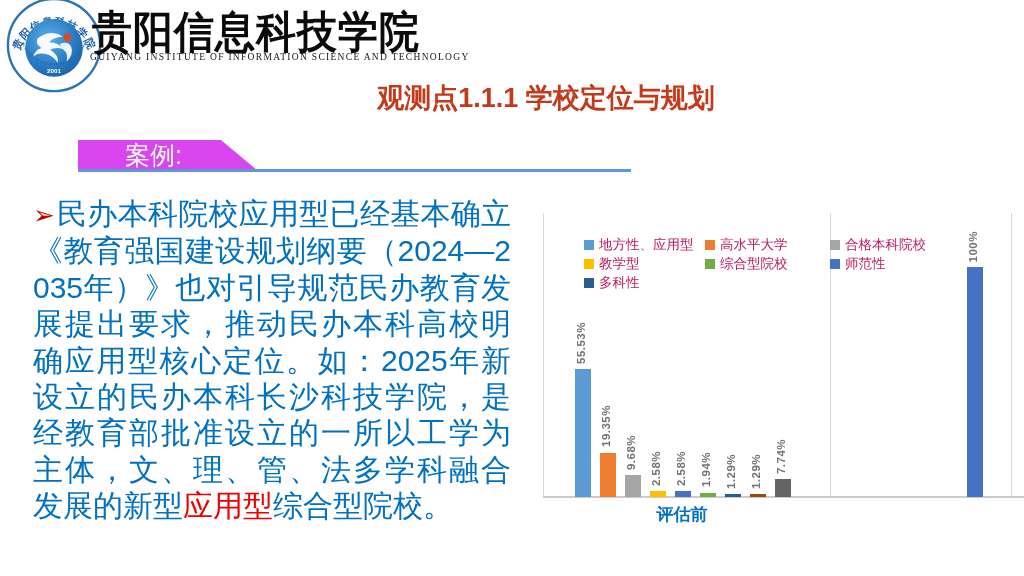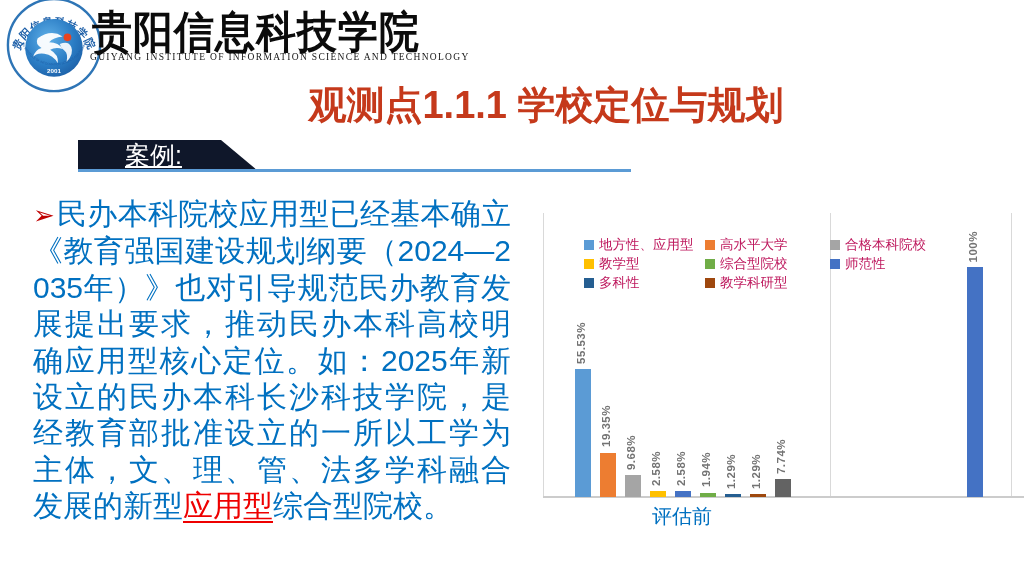--- a/index.html
+++ b/index.html
@@ -16,58 +16,58 @@
     transform:scaleY(1.1);transform-origin:top left;
   }
   #school-en{
     position:absolute;left:90px;top:52px;
     font-family:"Liberation Serif",serif;font-size:9.5px;letter-spacing:1.3px;
     color:#161616;white-space:nowrap;
   }
   
   #main-title{
     position:absolute;left:0;right:0;top:80px;text-align:center;
-    padding-left:68px;font-size:38px;font-weight:bold;color:#c5391b;
+    padding-left:68px;font-size:27px;font-weight:bold;color:#c5391b;
     white-space:nowrap;
   }
   
   #case-banner{
     position:absolute;left:78px;top:140px;width:180px;height:31px;
-    background:#0f172a;
+    background:#d946ef;
     clip-path:polygon(0 0,143px 0,180px 100%,0 100%);
-    color:#ffffff;font-size:25px;line-height:30px;padding-left:0;text-decoration:underline;
+    color:#ffffff;font-size:25px;line-height:30px;padding-left:0;
   }
   #case-banner span{margin-left:47px;}
   #case-underline{
     position:absolute;left:78px;top:169px;width:553px;height:3px;background:#5b9bd5;
   }
   
   #body-text{
     position:absolute;left:33px;top:196px;width:478px;
     font-size:30px;line-height:36.4px;color:#0070c0;
     word-break:break-all;line-break:anywhere;text-align:justify;
   }
   .bullet{color:#c00000;font-size:26px;margin-right:2px;}
   .hl-red{
-    color:#ee0000;text-decoration:underline;
+    color:#ee0000;
     text-decoration-thickness:2px;text-underline-offset:5px;
   }
   
   #chart-plot{position:absolute;left:543px;top:213px;width:478px;height:284px;}
   .vline{position:absolute;top:0;bottom:0;width:1px;background:#d9d9d9;}
   .axis-line{position:absolute;left:0;right:-6px;bottom:-1px;height:2px;background:#cccccc;}
   .bar{position:absolute;bottom:0;}
   .bar-label{
     position:absolute;writing-mode:vertical-rl;transform:rotate(180deg);
     font-size:11.5px;font-weight:bold;color:#737373;letter-spacing:0.5px;
     white-space:nowrap;
   }
   .cat-label{
     position:absolute;top:290px;width:90px;text-align:center;
-    font-size:20px;font-weight:normal;color:#0070c0;white-space:nowrap;
+    font-size:17px;font-weight:bold;color:#0070c0;white-space:nowrap;
   }
   #chart-legend{
     position:absolute;left:584px;top:235px;
     display:grid;grid-template-columns:121px 125px 125px;grid-auto-rows:19px;
     font-size:13.5px;color:#be185d;
   }
   .legend-item{display:flex;align-items:center;white-space:nowrap;}
   .legend-swatch{width:10px;height:10px;margin-right:5px;flex:0 0 auto;}
 </style>
 </head>
@@ -163,19 +163,15 @@
         <span>综合型院校</span>
       </div>
       <div class="legend-item">
         <span class="legend-swatch" style="background: rgb(68, 114, 196);"></span>
         <span>师范性</span>
       </div>
       <div class="legend-item">
         <span class="legend-swatch" style="background: rgb(37, 94, 145);"></span>
         <span>多科性</span>
       </div>
-      <div class="legend-item">
-        <span class="legend-swatch" style="background: rgb(158, 72, 14);"></span>
-        <span>教学科研型</span>
-      </div>
     </div>
 
 </div>
 
 </body></html>

